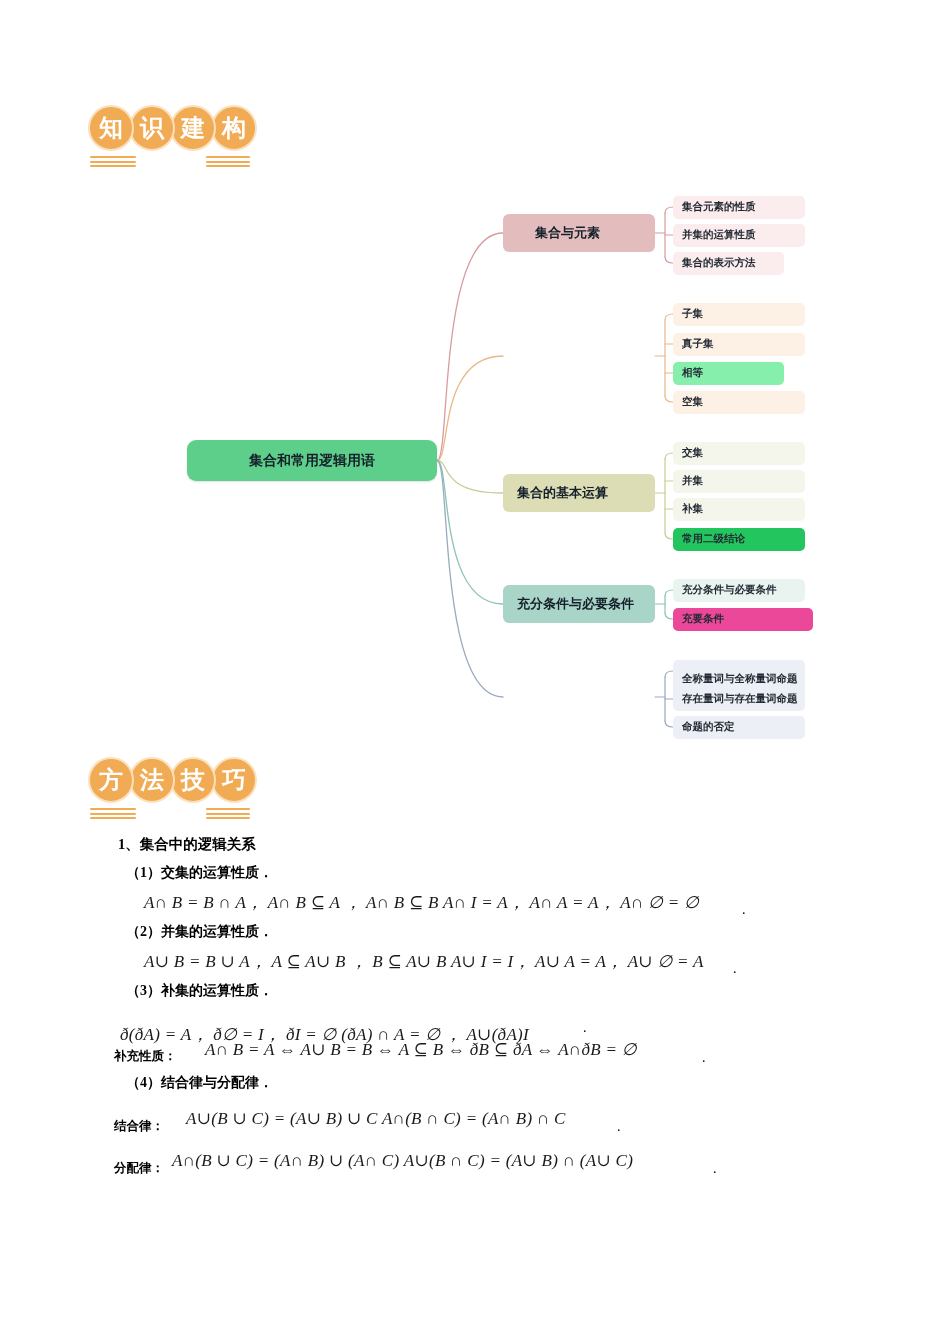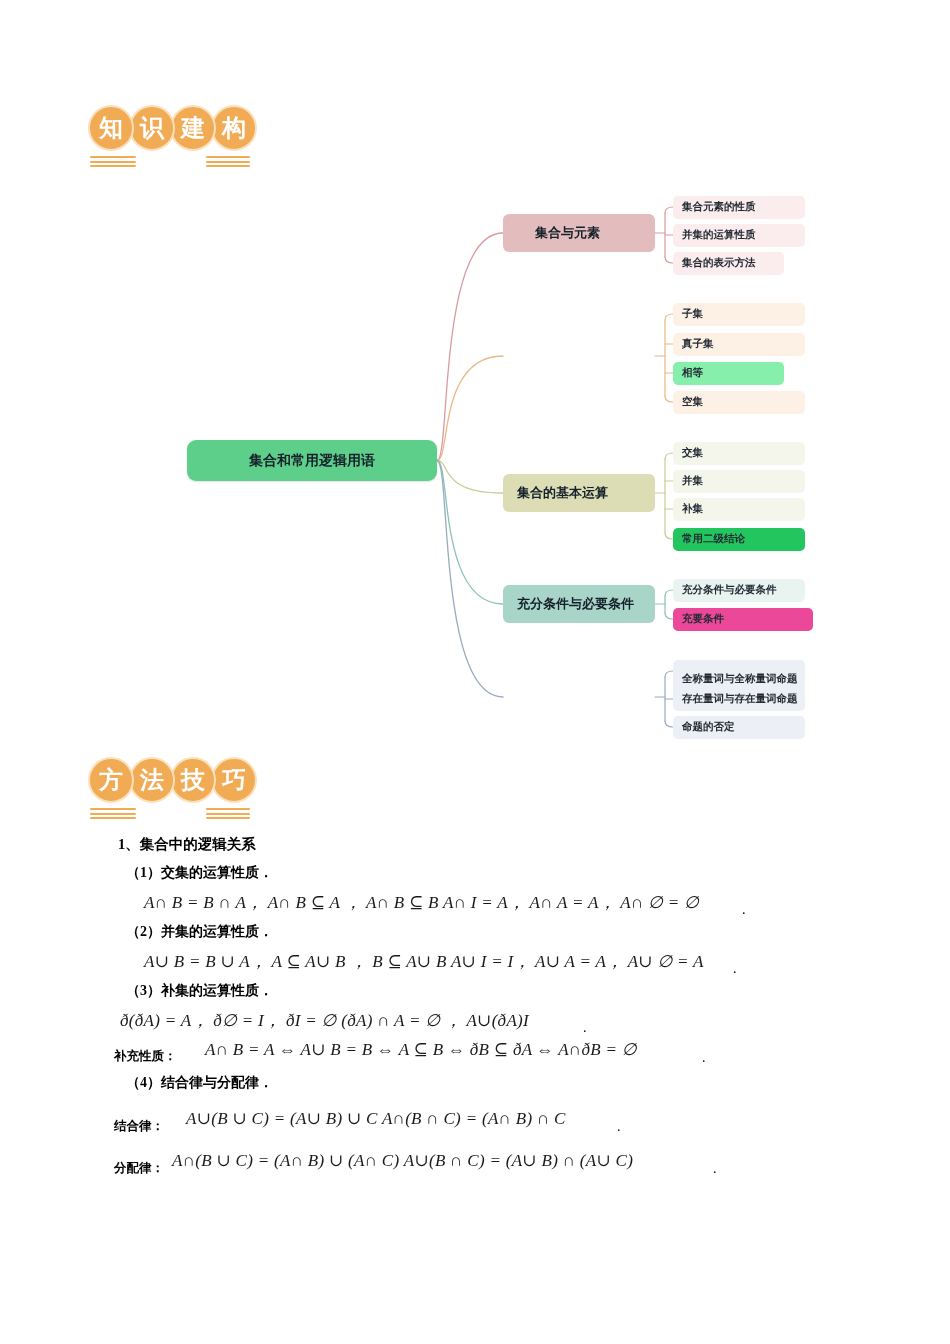--- a/index.html
+++ b/index.html
@@ -273,21 +273,21 @@
 
   <div class="hd2" style="left:126px; top:44px;">（1）交集的运算性质．</div>
   <div class="formula" style="left:144px; top:71px;">A∩ B = B ∩ A，  A∩ B ⊆ A ，  A∩ B ⊆ B  A∩ I = A，  A∩ A = A，  A∩ ∅ = ∅</div>
   <div class="dot" style="left:742px; top:82px;">.</div>
 
   <div class="hd2" style="left:126px; top:103px;">（2）并集的运算性质．</div>
   <div class="formula" style="left:144px; top:130px;">A∪ B = B ∪ A，  A ⊆ A∪ B ，  B ⊆ A∪ B  A∪ I = I，  A∪ A = A，  A∪ ∅ = A</div>
   <div class="dot" style="left:733px; top:141px;">.</div>
 
   <div class="hd2" style="left:126px; top:162px;">（3）补集的运算性质．</div>
-  <div class="formula" style="left:120px; top:189px;">ð(ðA) = A，  ð∅ = I，  ðI = ∅ (ðA) ∩ A = ∅ ，  A∪(ðA)I</div>
+  <div class="formula" style="left:120px; top:203px;">ð(ðA) = A，  ð∅ = I，  ðI = ∅ (ðA) ∩ A = ∅ ，  A∪(ðA)I</div>
   <div class="dot" style="left:583px; top:200px;">.</div>
 
   <div class="lbl" style="left:114px; top:228px;">补充性质：</div>
   <div class="formula" style="left:205px; top:219px;">A∩ B = A ⇔ A∪ B = B ⇔ A ⊆ B ⇔ ðB ⊆ ðA ⇔ A∩ðB = ∅</div>
   <div class="dot" style="left:702px; top:230px;">.</div>
 
   <div class="hd2" style="left:126px; top:254px;">（4）结合律与分配律．</div>
 
   <div class="lbl" style="left:114px; top:298px;">结合律：</div>
   <div class="formula" style="left:186px; top:288px;">A∪(B ∪ C) = (A∪ B) ∪ C  A∩(B ∩ C) = (A∩ B) ∩ C</div>

